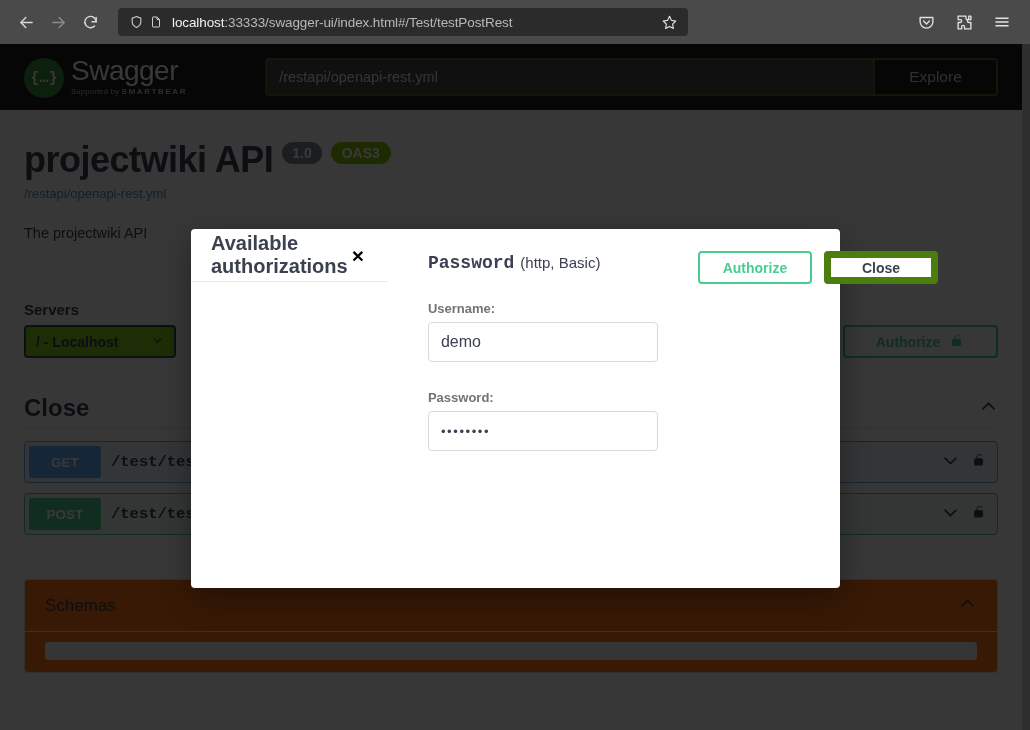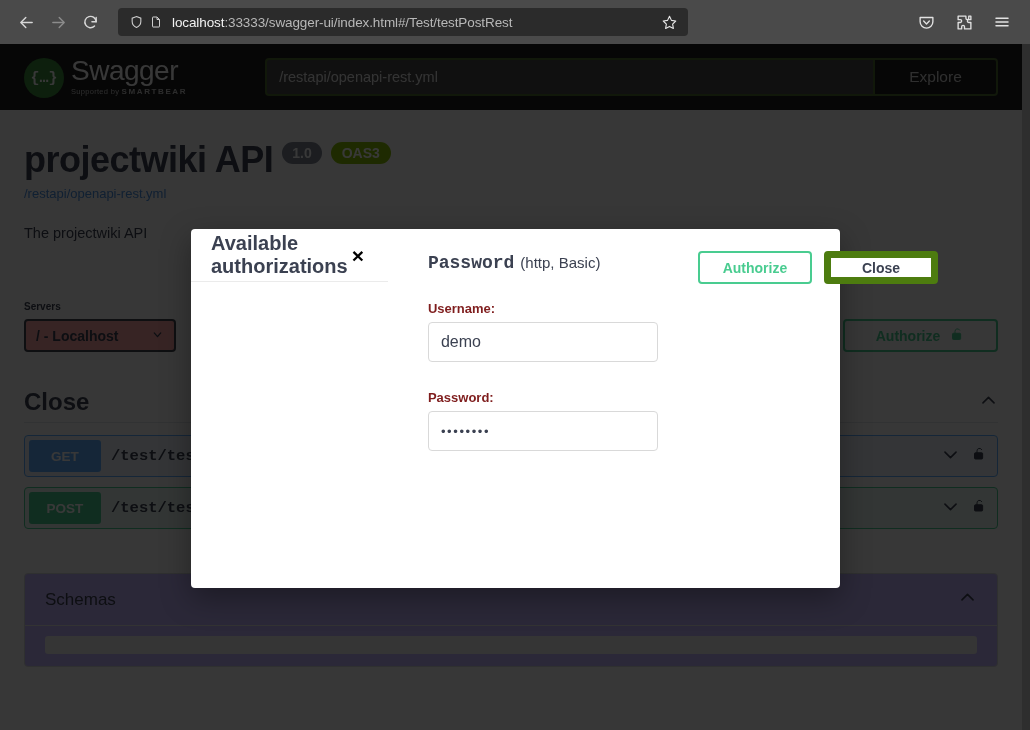--- a/index.html
+++ b/index.html
@@ -134,25 +134,25 @@
   }
   .api-desc { margin-top: 24px; font-size: 14.5px; color: #3b4151; }
 
   
   .scheme-row {
     margin-top: 60px;
     padding: 0 24px;
     display: flex; align-items: flex-end; justify-content: space-between;
   }
   .servers-block { display: flex; flex-direction: column; }
-  .servers-label { font-size: 10px; font-weight: bold; color: #3b4151; margin-bottom: 7px; }
+  .servers-label { font-size: 15px; font-weight: bold; color: #3b4151; margin-bottom: 7px; }
   .server-select {
     width: 152px; height: 33px;
     border: 2px solid #41444e; border-radius: 4px;
-    background: #fca5a5; color: #3b4151;
+    background: #84cc16; color: #3b4151;
     font-size: 14px; font-weight: bold;
     padding: 0 10px;
     display: flex; align-items: center; justify-content: space-between;
     cursor: pointer;
   }
   .auth-btn {
     width: 155px; height: 33px;
     border: 2px solid #49cc90; border-radius: 4px;
     background: transparent; color: #49cc90;
     font-size: 14px; font-weight: bold;
@@ -192,21 +192,21 @@
   .method.post { background: #49cc90; }
   .op-path {
     margin-left: 10px;
     font-family: "Liberation Mono", monospace;
     font-size: 15.5px; font-weight: bold; color: #3b4151;
   }
   .op-summary { margin-left: 12px; font-size: 13.5px; color: #3b4151; }
   .op-right { margin-left: auto; display: flex; align-items: center; gap: 12px; padding-right: 6px; }
 
   .models-block { margin-top: 44px; padding: 0 24px; }
-  .models-box { border: 1px solid #d6d8da; border-radius: 4px; background: #c4b5fd; }
+  .models-box { border: 1px solid #d6d8da; border-radius: 4px; background: #f97316; }
   .models-head {
     display: flex; align-items: center; justify-content: space-between;
     padding: 14px 20px;
     border-bottom: 1px solid #e8e8e8;
   }
   .models-title { font-size: 17px; color: #3b4151; font-weight: normal; }
   .models-body { height: 40px; padding: 10px 20px; }
   .model-stub { height: 18px; background: #f0f0f0; border-radius: 3px; }
 
   
@@ -235,21 +235,21 @@
     font-family: "Liberation Sans", sans-serif;
   }
   .modal-body { padding: 24px 40px 0 40px; flex: 1 1 auto; }
   .auth-scheme-name {
     font-family: "Liberation Mono", monospace;
     font-size: 18px; font-weight: bold; color: #3b4151;
   }
   .auth-scheme-type { font-size: 15px; color: #3b4151; margin-left: 6px; }
   .field-label {
     display: block; margin-top: 28px; margin-bottom: 6px;
-    font-size: 13px; font-weight: bold; color: #7f1d1d;
+    font-size: 13px; font-weight: bold; color: #737373;
   }
   .text-input {
     width: 230px; height: 40px;
     border: 1px solid #d9d9d9; border-radius: 4px;
     padding: 0 12px;
     font-size: 16px; color: #3b4151;
     background: #ffffff;
     outline: none;
     font-family: "Liberation Sans", sans-serif;
   }

